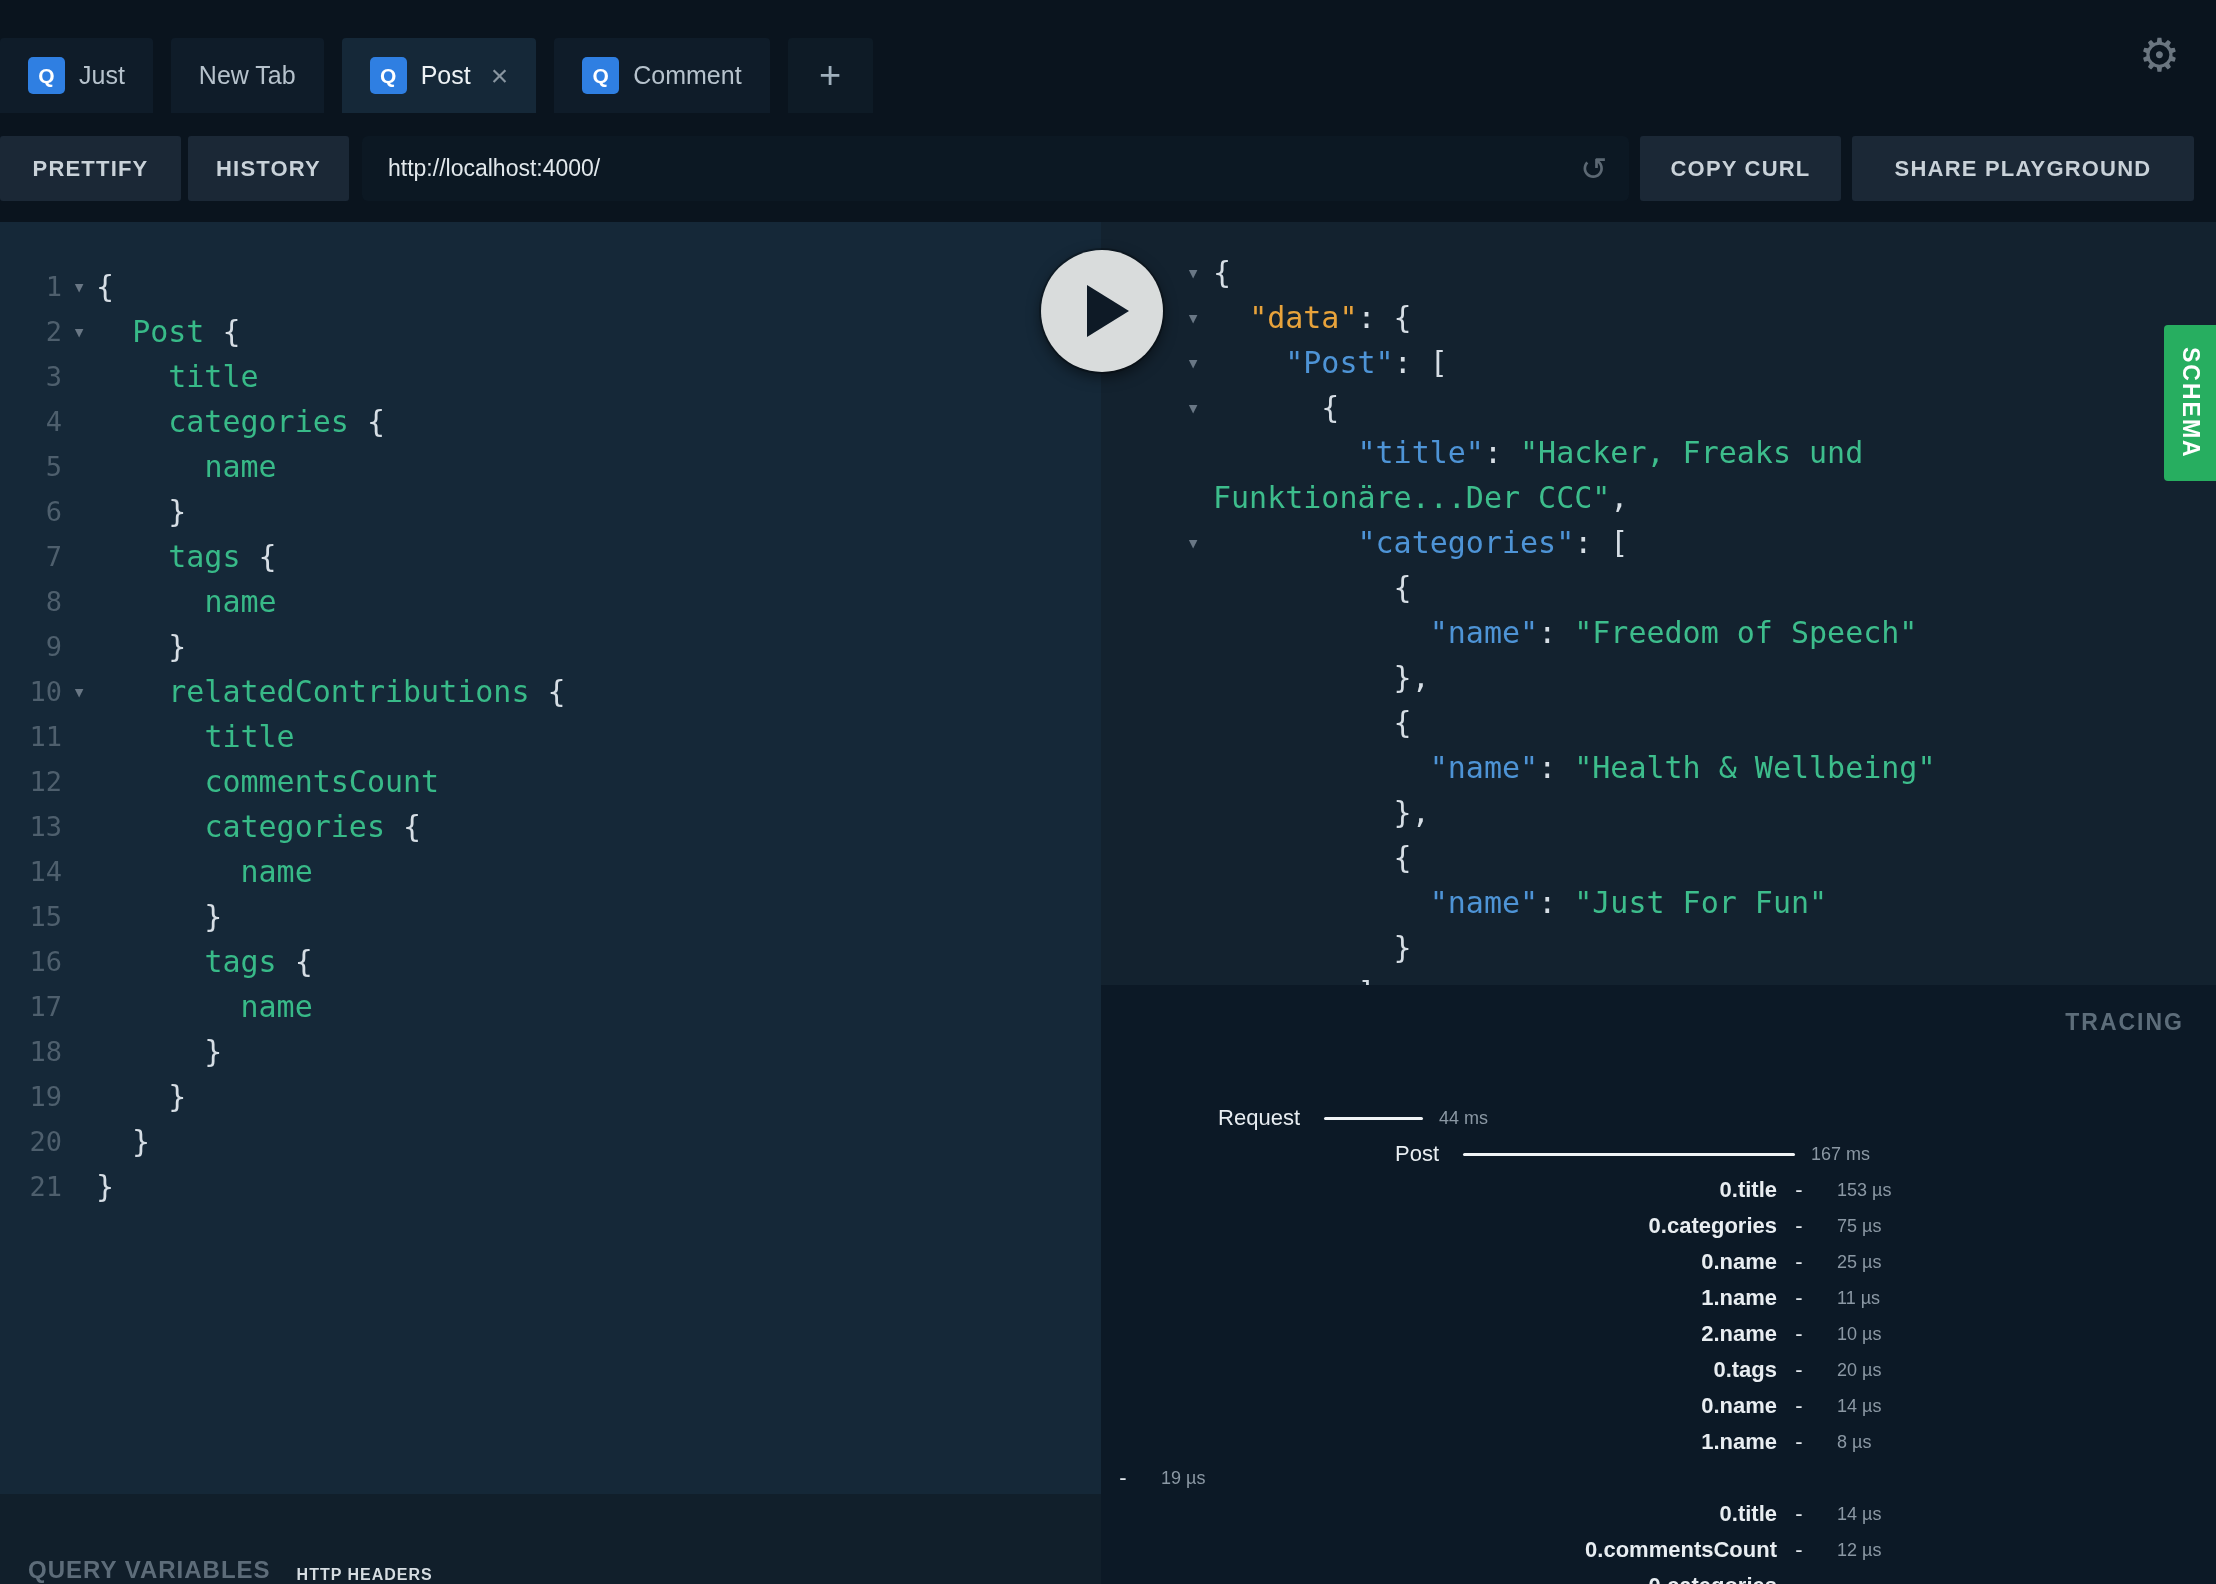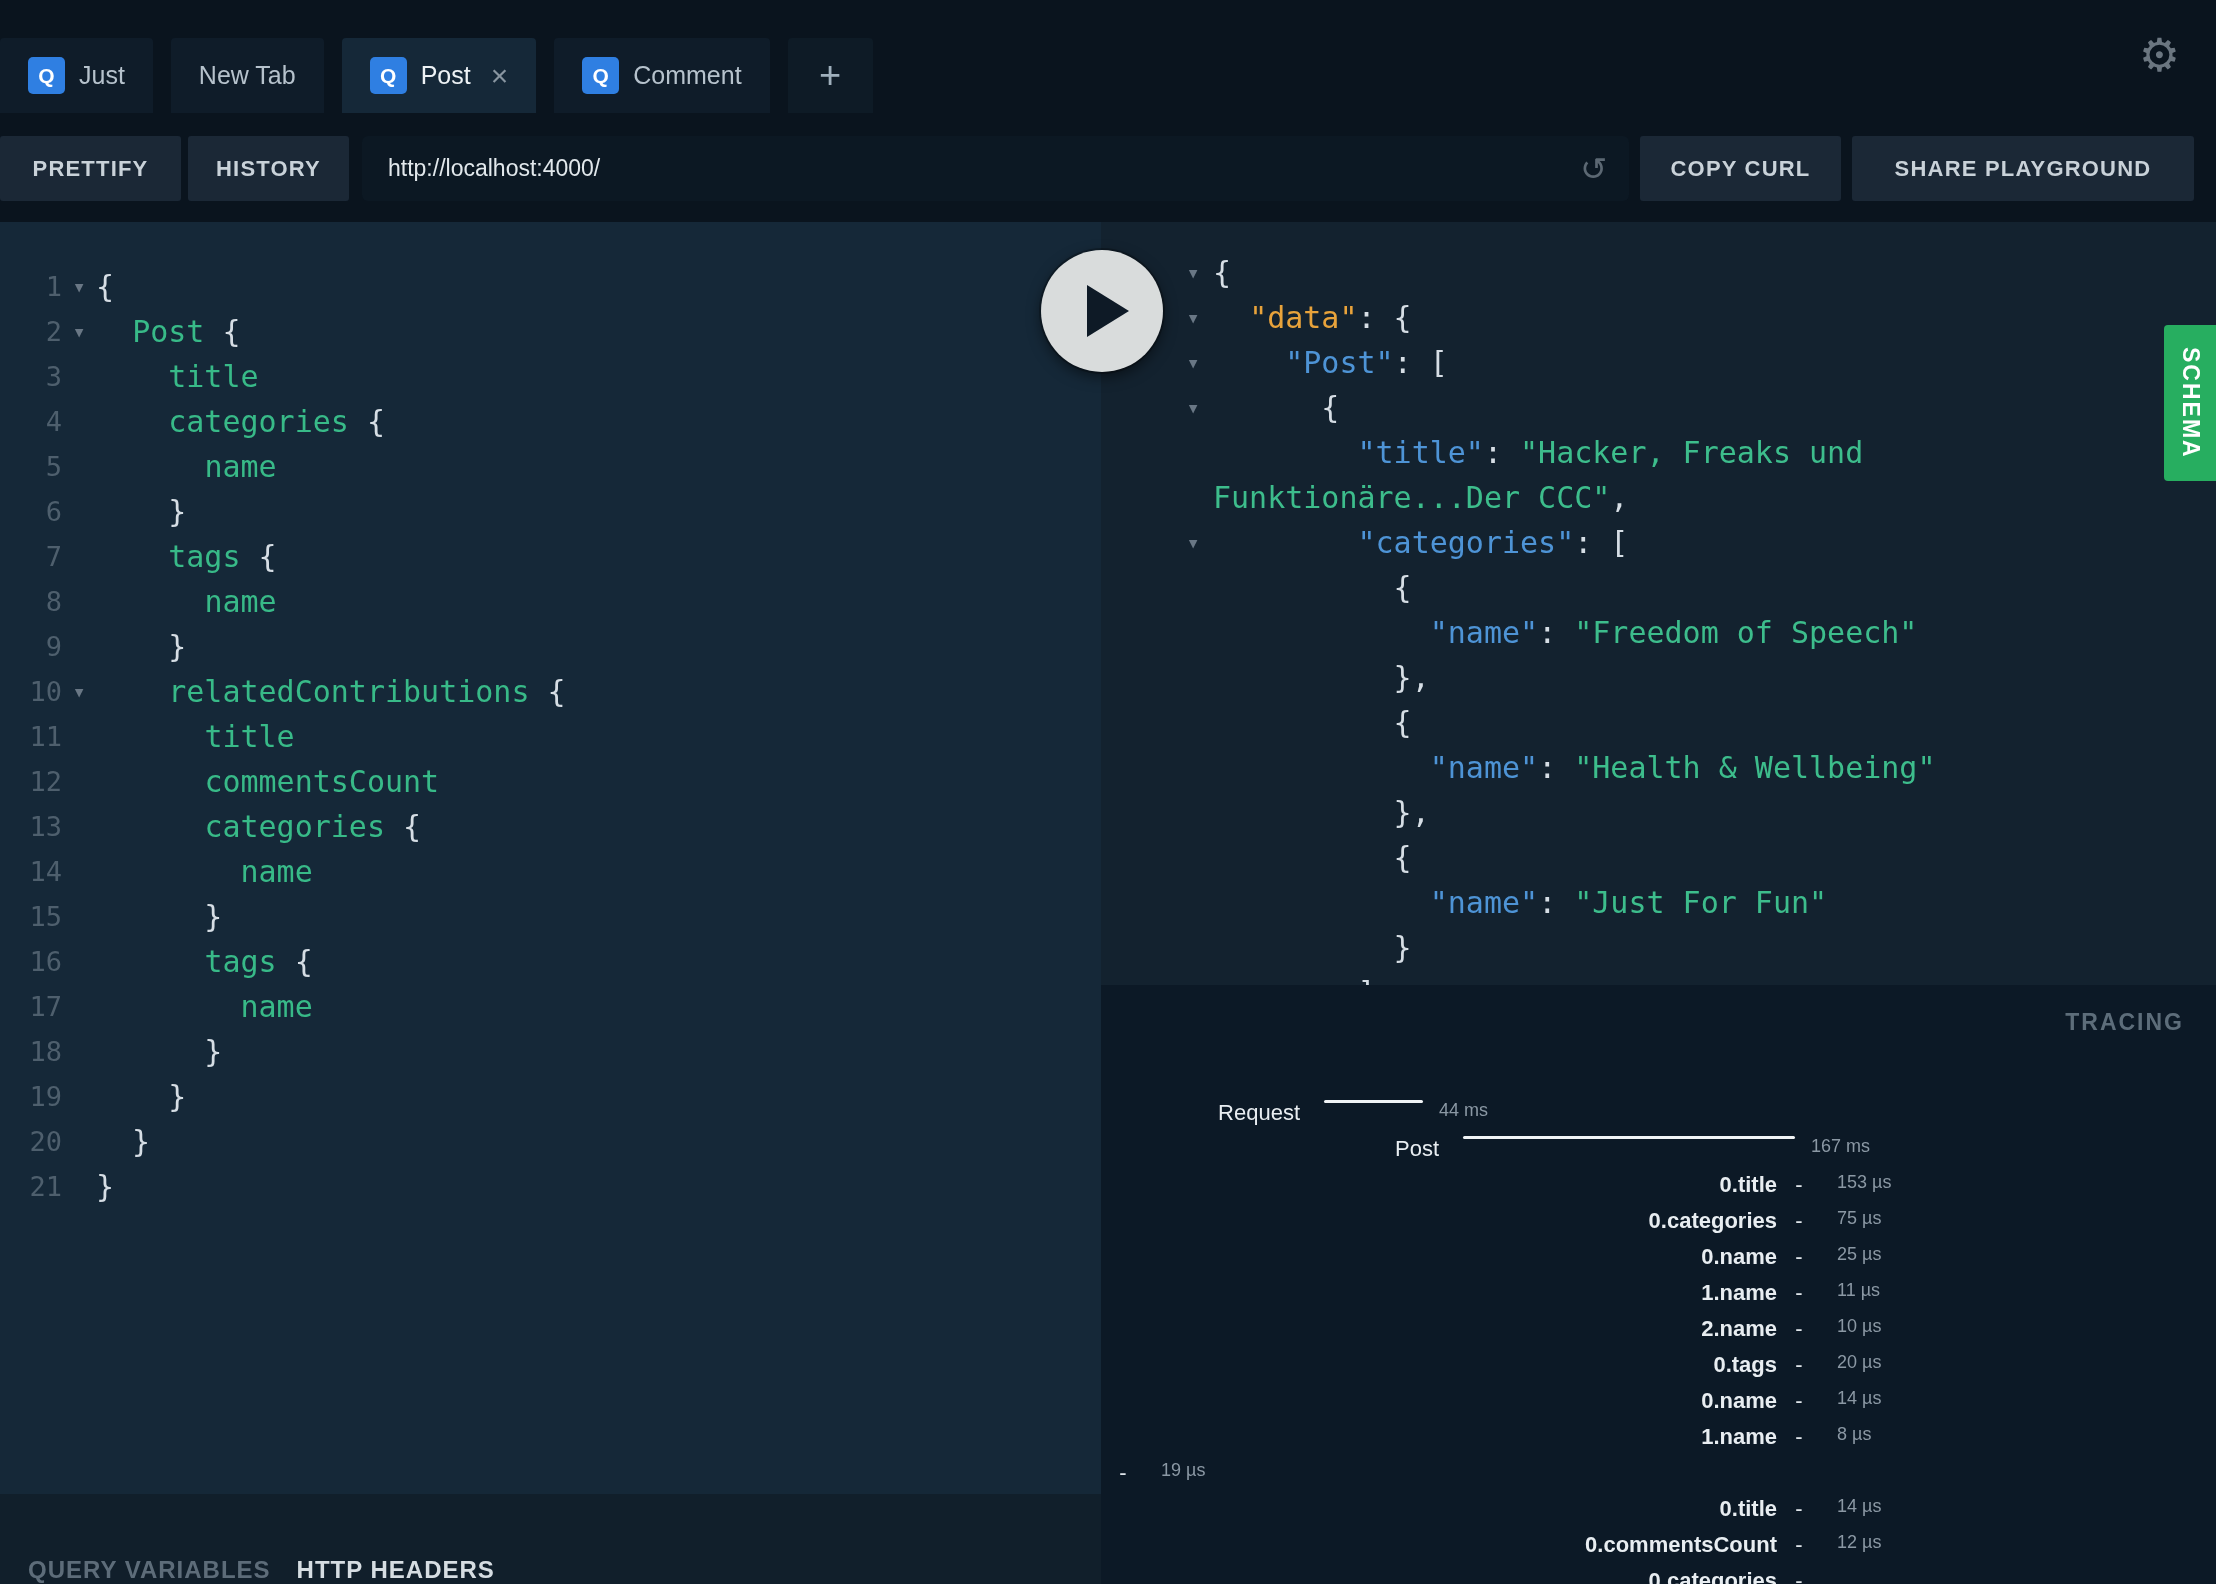--- a/index.html
+++ b/index.html
@@ -27,21 +27,21 @@
            color:#e2e8ec;font-size:23px;display:flex;align-items:center;padding-left:26px;box-sizing:border-box;}
   .reload{position:absolute;right:22px;top:14px;font-size:32px;color:#5c6873;cursor:pointer;font-family:"DejaVu Sans",sans-serif;}
   .btn-copycurl{left:1640px;width:201px;}
   .btn-share{left:1852px;width:342px;}
 
   
   .editor-panel{position:absolute;top:222px;left:0;width:1101px;bottom:90px;background:#152838;overflow:hidden;cursor:text;}
   .footer-bar{position:absolute;left:0;bottom:0;width:1101px;height:90px;background:#111f2b;display:flex;
               align-items:flex-end;gap:26px;padding-left:28px;box-sizing:border-box;}
   .qv-label{color:#5d6c79;font-weight:700;font-size:24px;letter-spacing:1px;cursor:pointer;}
-  .hh-label{color:#d6dde2;font-weight:700;font-size:24px;letter-spacing:1px;cursor:pointer;}
+  .hh-label{color:#d6dde2;font-weight:700;font-size:16px;letter-spacing:1px;cursor:pointer;}
   .result-panel{position:absolute;top:222px;left:1101px;right:0;height:763px;background:#13222f;overflow:hidden;}
   .tracing-panel{position:absolute;top:985px;left:1101px;right:0;bottom:0;background:#0c1926;overflow:hidden;}
 
   
   .codewrap{padding-top:42px;}
   .result-panel .codewrap{padding-top:28px;}
   .cm-line{display:flex;height:45px;line-height:45px;font-family:"DejaVu Sans Mono",monospace;font-size:30px;white-space:pre;}
   .ln{width:62px;text-align:right;color:#4e5f6d;font-size:27px;flex:none;}
   .fold{width:34px;text-align:center;color:#697785;font-size:22px;flex:none;cursor:pointer;}
   .result-panel .cm-line{padding-left:72px;}
@@ -59,21 +59,21 @@
   .play-tri{width:0;height:0;border-left:42px solid #0e1a26;border-top:26px solid transparent;border-bottom:26px solid transparent;margin-left:12px;}
 
   
   .schema-tab{position:absolute;right:0;top:325px;width:52px;height:156px;background:#27ae60;color:#ffffff;
               writing-mode:vertical-rl;display:flex;align-items:center;justify-content:center;font-weight:700;
               font-size:23px;letter-spacing:2px;border-radius:4px 0 0 4px;cursor:pointer;}
 
   
   .tracing-label{position:absolute;top:24px;right:32px;color:#5d6d7a;font-weight:700;font-size:23px;letter-spacing:2px;}
   .trace-rows{position:absolute;top:115px;left:0;right:0;}
-  .trace-row{display:flex;align-items:flex-start;height:36px;font-size:22px;color:#e8edf1;}
+  .trace-row{display:flex;align-items:center;height:36px;font-size:22px;color:#e8edf1;}
   .t-label{text-align:right;flex:none;white-space:nowrap;}
   .t-label.bold{font-weight:700;}
   .t-bar{height:3px;background:#f0f3f5;margin-left:24px;border-radius:2px;flex:none;}
   .t-dash{width:44px;text-align:center;color:#dfe5ea;flex:none;}
   .t-value{color:#8b98a4;font-size:18px;margin-left:16px;white-space:nowrap;}
 </style>
 </head>
 <body>
 
 <div class="app">

